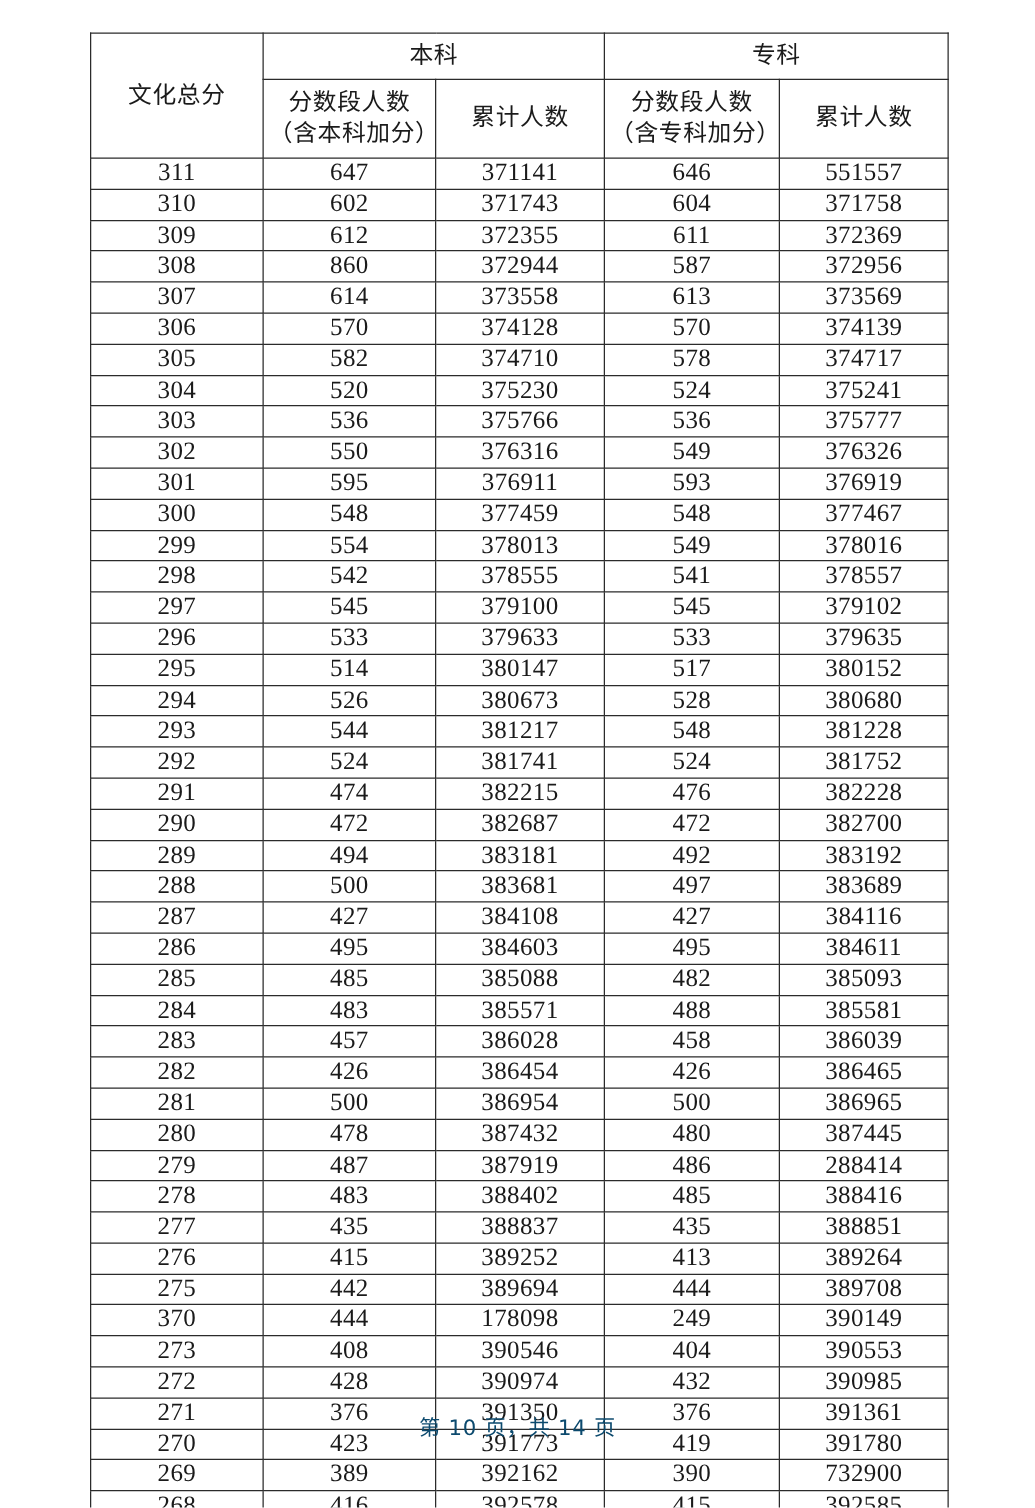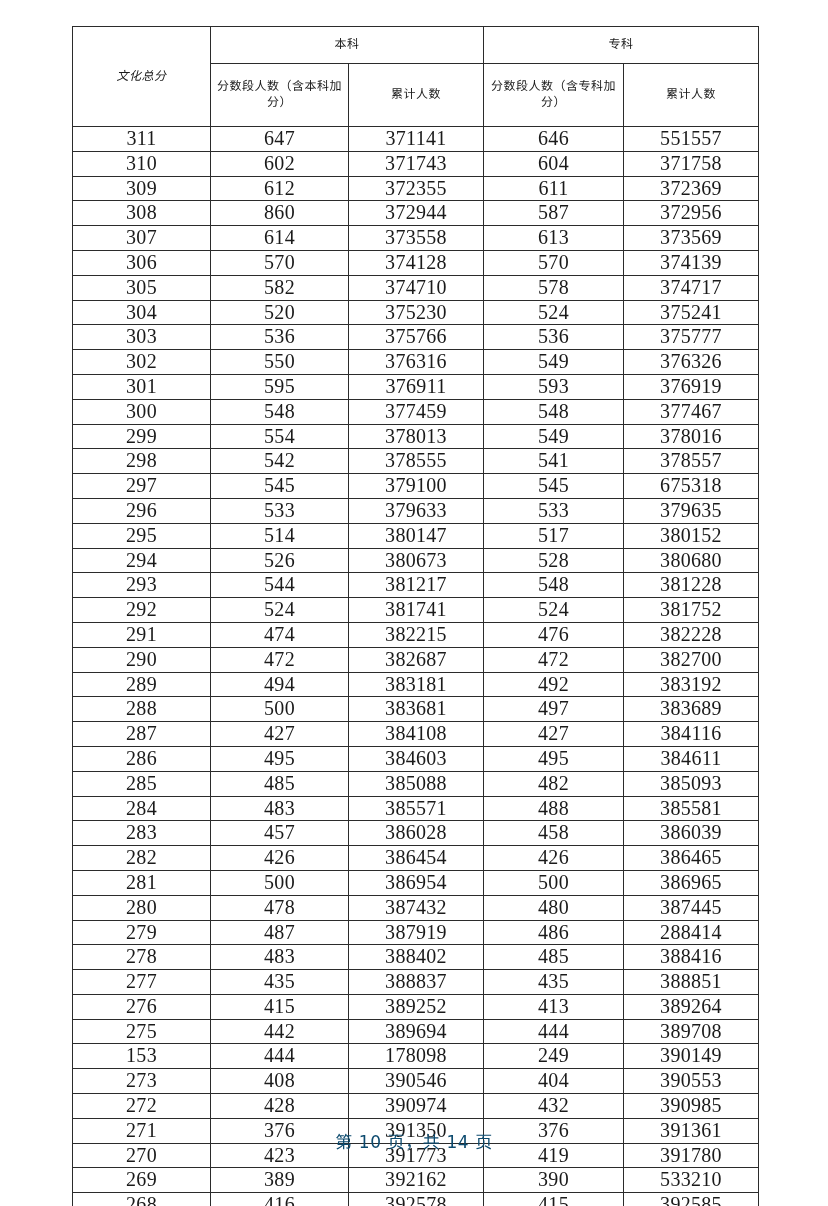--- a/index.html
+++ b/index.html
@@ -42,29 +42,29 @@
     padding: 0;
   }
   
   col.c-score  { width: 138px; }
   col.c-bk-seg { width: 138px; }
   col.c-bk-cum { width: 135px; }
   col.c-zk-seg { width: 140px; }
   col.c-zk-cum { width: 135px; }
 
   thead th {
-    font-size: 12px;
+    font-size: 19px;
     font-weight: normal;
     line-height: 1.32;
     font-family: "DejaVu Sans", "Liberation Sans", sans-serif;
     letter-spacing: 0.5px;
   }
   th.group-head { height: 36px; }
   th.sub-head   { height: 62px; }
-  th.rowspan-head { height: 98px; font-style: italic; }
+  th.rowspan-head { height: 98px; }
   th.sub-head .wrap {
     display: block;
     padding: 0 4px;
   }
 
   tbody td {
     height: 23.8px;
     font-size: 20px;
     line-height: 23.8px;
     font-family: "Liberation Serif", "DejaVu Serif", serif;
@@ -215,21 +215,21 @@
             <td>542</td>
             <td>378555</td>
             <td>541</td>
             <td>378557</td>
           </tr>
           <tr>
             <td>297</td>
             <td>545</td>
             <td>379100</td>
             <td>545</td>
-            <td>675318</td>
+            <td>379102</td>
           </tr>
           <tr>
             <td>296</td>
             <td>533</td>
             <td>379633</td>
             <td>533</td>
             <td>379635</td>
           </tr>
           <tr>
             <td>295</td>
@@ -372,21 +372,21 @@
             <td>389264</td>
           </tr>
           <tr>
             <td>275</td>
             <td>442</td>
             <td>389694</td>
             <td>444</td>
             <td>389708</td>
           </tr>
           <tr>
-            <td>153</td>
+            <td>370</td>
             <td>444</td>
             <td>178098</td>
             <td>249</td>
             <td>390149</td>
           </tr>
           <tr>
             <td>273</td>
             <td>408</td>
             <td>390546</td>
             <td>404</td>
@@ -411,21 +411,21 @@
             <td>423</td>
             <td>391773</td>
             <td>419</td>
             <td>391780</td>
           </tr>
           <tr>
             <td>269</td>
             <td>389</td>
             <td>392162</td>
             <td>390</td>
-            <td>533210</td>
+            <td>732900</td>
           </tr>
           <tr>
             <td>268</td>
             <td>416</td>
             <td>392578</td>
             <td>415</td>
             <td>392585</td>
           </tr>
         </tbody>
     </table>

